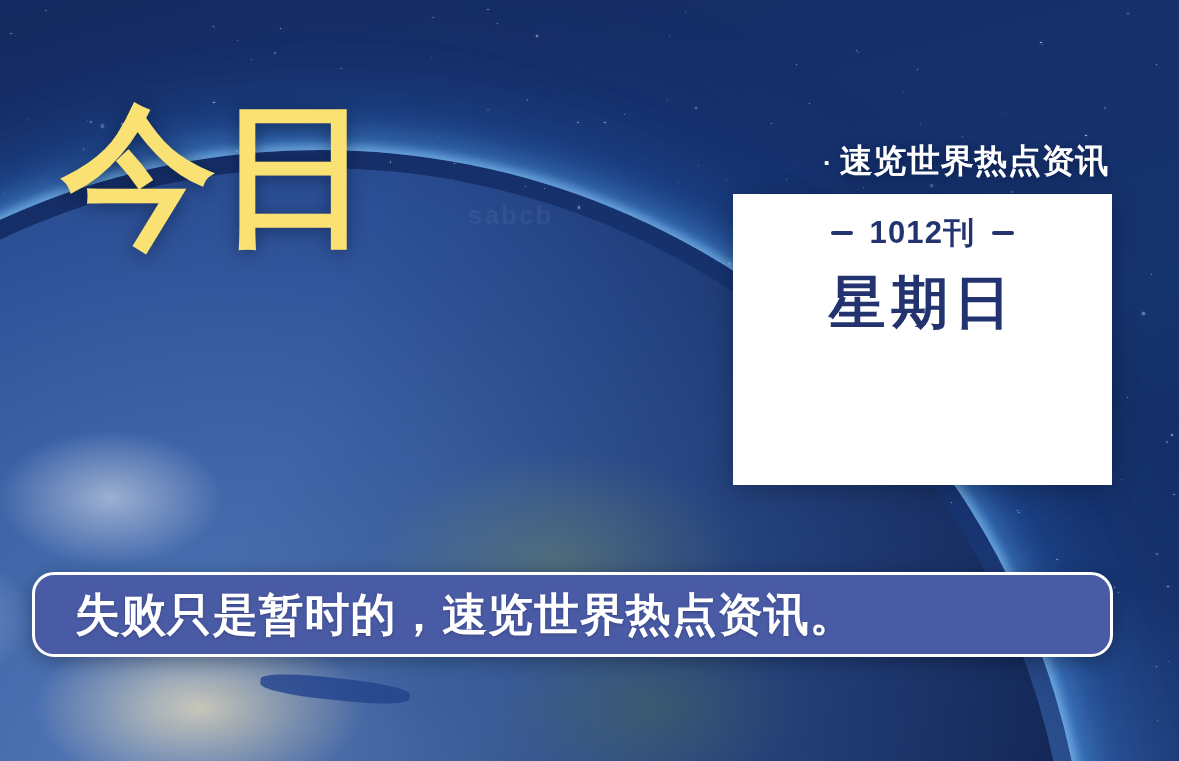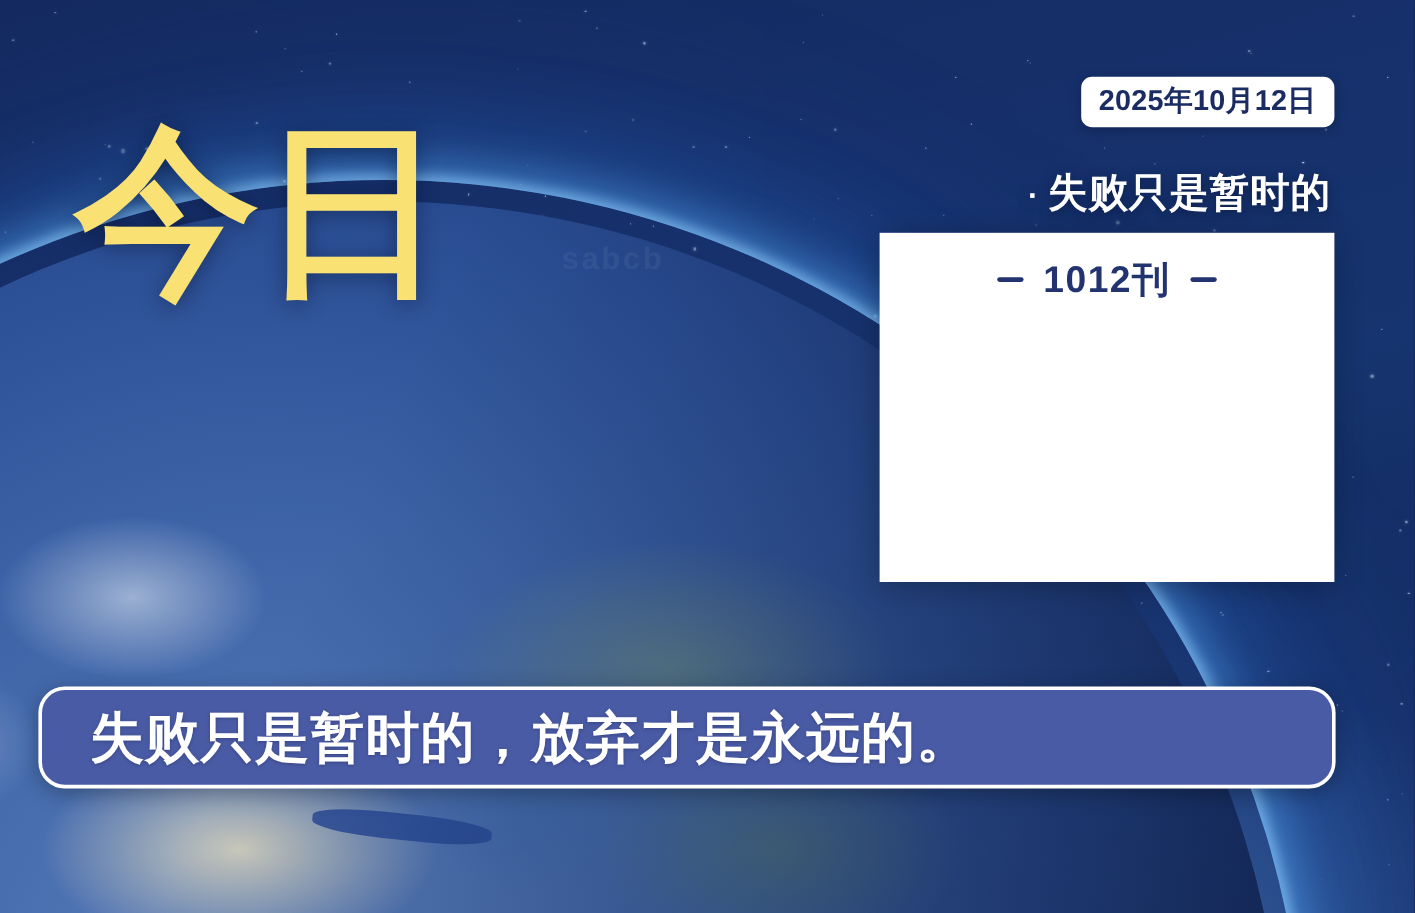--- a/index.html
+++ b/index.html
@@ -408,32 +408,32 @@
     <div class="shade"></div>
     <div class="limb"></div>
   </div>
 
   <div class="watermark">sabcb</div>
 
   <div class="title">
     <span class="l1">今日</span>
   </div>
 
-  <div class="date-badge">2025年10月12日</div>
 
   <div class="tagline">
     <span class="dot">·</span>
-    <span class="txt">失败只是暂时的</span>
+    <span class="txt">速览世界热点资讯</span>
   </div>
 
   <div class="card">
     <div class="issue">
       <i class="dash"></i>
       <span>1012刊</span>
       <i class="dash"></i>
     </div>
+    <div class="weekday">星期日</div>
   </div>
 
   <div class="quote">
-    <span>失败只是暂时的，放弃才是永远的。</span>
+    <span>失败只是暂时的，速览世界热点资讯。</span>
   </div>
 
 </div>
 
 </body></html>

